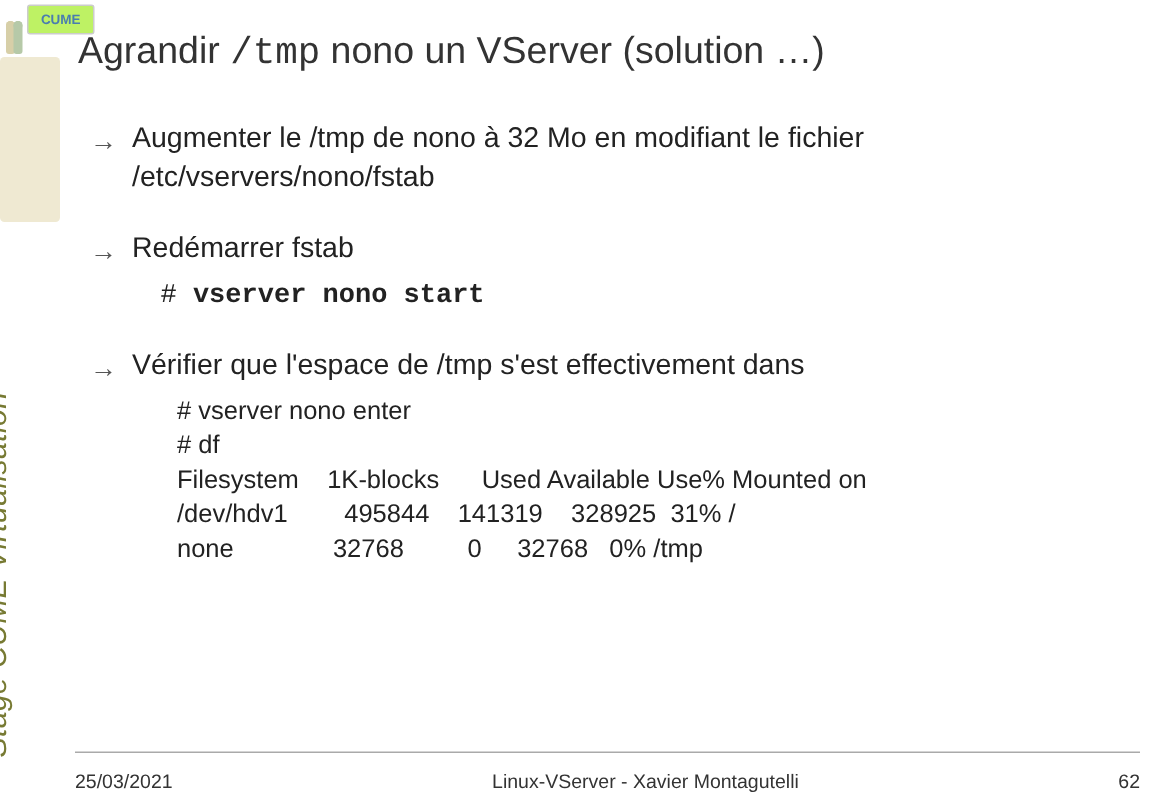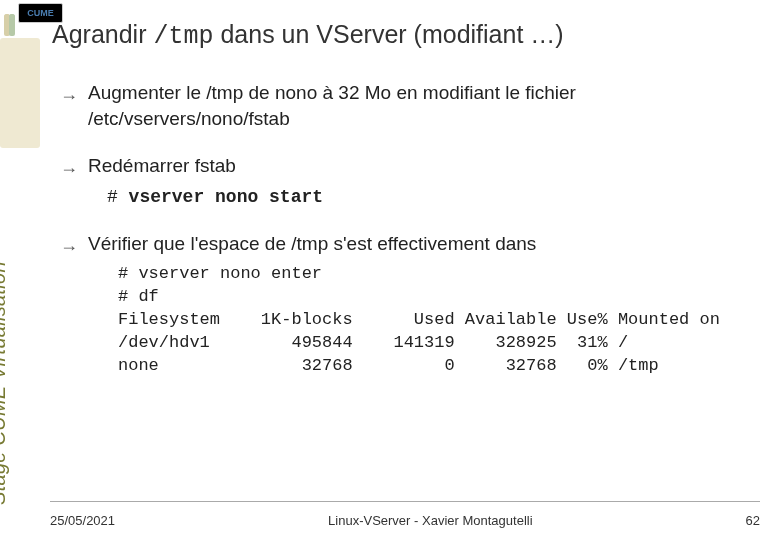--- a/index.html
+++ b/index.html
@@ -1,20 +1,20 @@
 <!DOCTYPE html>
 <html><head>
 <meta charset="utf-8">
 <style>
   * { box-sizing: border-box; margin: 0; padding: 0; }
   html, body { width: 780px; height: 540px; font-family: Verdana, Arial, sans-serif; background: #fff; color: #000; }
   .slide { position: relative; width: 780px; height: 540px; }
   .logo {
     position: absolute; top: 3px; left: 18px; width: 45px; height: 20px;
-    background: #000000; border-radius: 2px; display: flex; align-items: center; justify-content: center;
+    background: #bef264; border-radius: 2px; display: flex; align-items: center; justify-content: center;
     font-size: 9px; font-weight: bold; color: #4a7db0; border: 1px solid #ccc;
   }
   .figures { position: absolute; top: 14px; left: 4px; }
   .fig { display: inline-block; width: 6px; height: 22px; background: #d7cfa8; border-radius: 3px 3px 2px 2px; }
   .fig::before { content: ""; display: block; width: 6px; height: 6px; border-radius: 50%; background: #d7cfa8; margin-bottom: 1px; }
   .fig2 { background: #b6c9a8; margin-left: -1px; }
   .fig2::before { background: #b6c9a8; }
   .bgblock { position: absolute; left: 0; top: 38px; width: 40px; height: 110px; background: #efe9d2; border-radius: 3px; }
   .title {
     position: absolute; top: 20px; left: 52px; font-size: 25px; color: #333;
@@ -26,34 +26,34 @@
   .cmd { font-family: "Courier New", monospace; font-size: 18px; margin-left: 19px; margin-top: 6px; margin-bottom: 10px; white-space: pre; }
   .cmd .bold { font-weight: bold; }
   .sidebar-text {
     position: absolute; left: 10px; bottom: 35px;
     transform: rotate(-90deg); transform-origin: left bottom;
     font-style: italic; font-size: 20px; color: #777a33; letter-spacing: 0.3px;
     white-space: nowrap;
   }
   .footer-line { position: absolute; left: 50px; right: 20px; bottom: 38px; height: 1px; background: #aaa; }
   .footer { position: absolute; left: 50px; right: 20px; bottom: 12px; display: flex; justify-content: space-between; font-size: 13px; color: #333; }
-  .term-block { font-family: Liberation Mono, monospace; font-size: 17px; margin-left: 30px; margin-top: 6px; white-space: pre; }
+  .term-block { font-family: Liberation Sans, sans-serif; font-size: 17px; margin-left: 30px; margin-top: 6px; white-space: pre; }
 </style>
 </head>
 <body>
 
 <div class="slide">
   <div class="logo">CUME</div>
   <div class="figures">
     <span class="fig"></span><span class="fig fig2"></span>
   </div>
   <div class="bgblock"></div>
 
   <div class="title">
-    <span>Agrandir </span><span class="mono">/tmp</span><span> dans un VServer (modifiant …)</span>
+    <span>Agrandir </span><span class="mono">/tmp</span><span> nono un VServer (solution …)</span>
   </div>
 
   <div class="content">
     <div class="bullet">
       <span class="arrow">→</span>
       <span>Augmenter le /tmp de nono à 32 Mo en modifiant le fichier /etc/vservers/nono/fstab</span>
     </div>
 
     <div class="bullet">
       <span class="arrow">→</span>
@@ -69,17 +69,17 @@
 <span>Filesystem    1K-blocks      Used Available Use% Mounted on</span>
 <span>/dev/hdv1        495844    141319    328925  31% /</span>
 <span>none              32768         0     32768   0% /tmp</span></div>
     </div>
   </div>
 
   <div class="sidebar-text">Stage CUME Virtualisation</div>
 
   <div class="footer-line"></div>
   <div class="footer">
-    <span>25/05/2021</span>
+    <span>25/03/2021</span>
     <span>Linux-VServer - Xavier Montagutelli</span>
     <span>62</span>
   </div>
 </div>
 
 </body></html>

